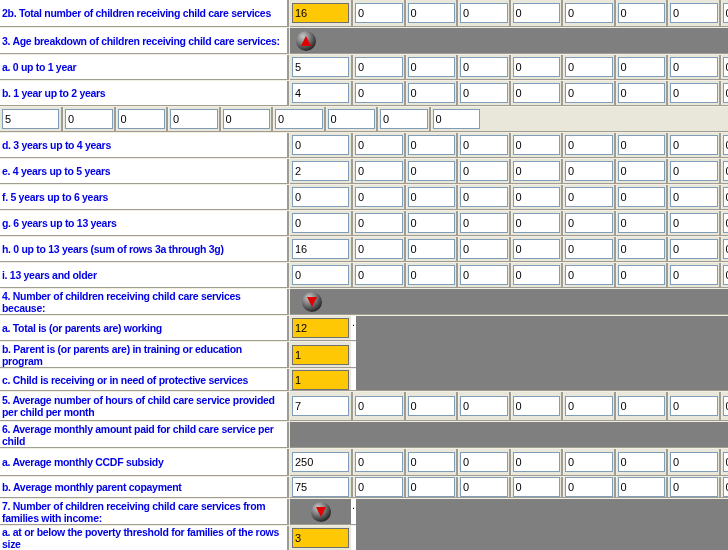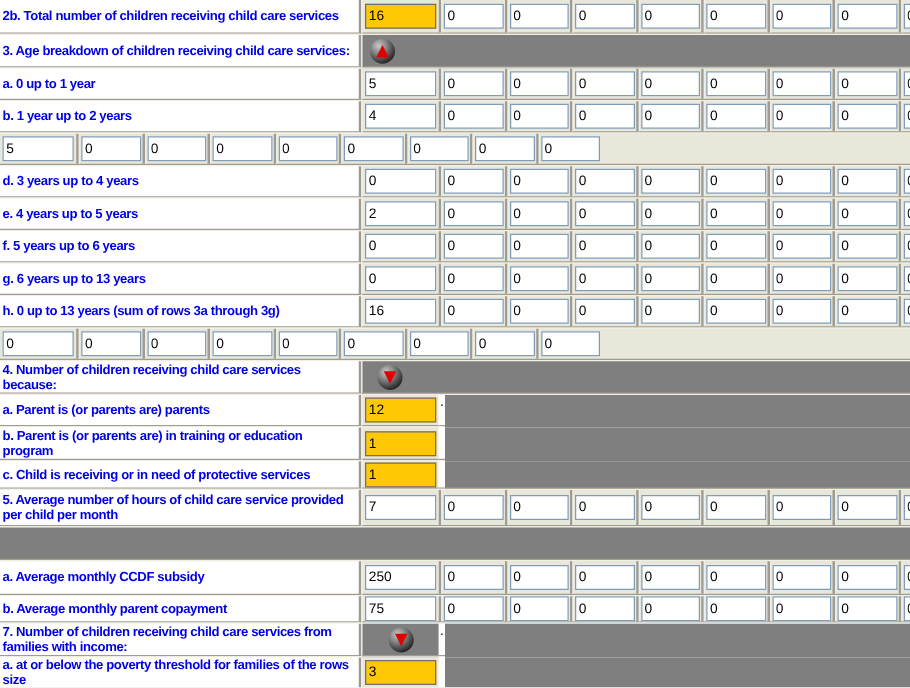--- a/index.html
+++ b/index.html
@@ -391,20 +391,23 @@
         </span>
         <span class="cell other">
           <input class="val" type="text" value="0" style="">
         </span>
         <span class="cell other">
           <input class="val" type="text" value="0" style="">
         </span>
       </div>
     </div>
     <div class="row" data-row="3i">
+      <div class="label-cell">
+        <span class="label">i. 13 years and older</span>
+      </div>
       <div class="field-area fields-area">
         <span class="cell first">
           <input class="val" type="text" value="0" style="">
         </span>
         <span class="cell other">
           <input class="val" type="text" value="0" style="">
         </span>
         <span class="cell other">
           <input class="val" type="text" value="0" style="">
         </span>
@@ -433,21 +436,21 @@
         <span class="label">4. Number of children receiving child care services because:</span>
       </div>
       <div class="field-area section-bar">
         <span class="sphere">
           <span class="tri-down"></span>
         </span>
       </div>
     </div>
     <div class="row" data-row="4a">
       <div class="label-cell">
-        <span class="label">a. Parent is (or parents are) parents</span>
+        <span class="label">a. Total is (or parents are) working</span>
       </div>
       <div class="field-area single">
         <span class="cell first">
           <input class="val gold" type="text" value="12" style="">
         </span>
         <span class="gap">
           <span class="dot">.</span>
         </span>
         <span class="grayfill"></span>
       </div>
@@ -504,20 +507,23 @@
         </span>
         <span class="cell other">
           <input class="val" type="text" value="0" style="">
         </span>
         <span class="cell other">
           <input class="val" type="text" value="0" style="">
         </span>
       </div>
     </div>
     <div class="row" data-row="6">
+      <div class="label-cell">
+        <span class="label">6. Average monthly amount paid for child care service per child</span>
+      </div>
       <div class="field-area section-bar"></div>
     </div>
     <div class="row" data-row="6a">
       <div class="label-cell">
         <span class="label">a. Average monthly CCDF subsidy</span>
       </div>
       <div class="field-area fields-area">
         <span class="cell first">
           <input class="val" type="text" value="250" style="">
         </span>

